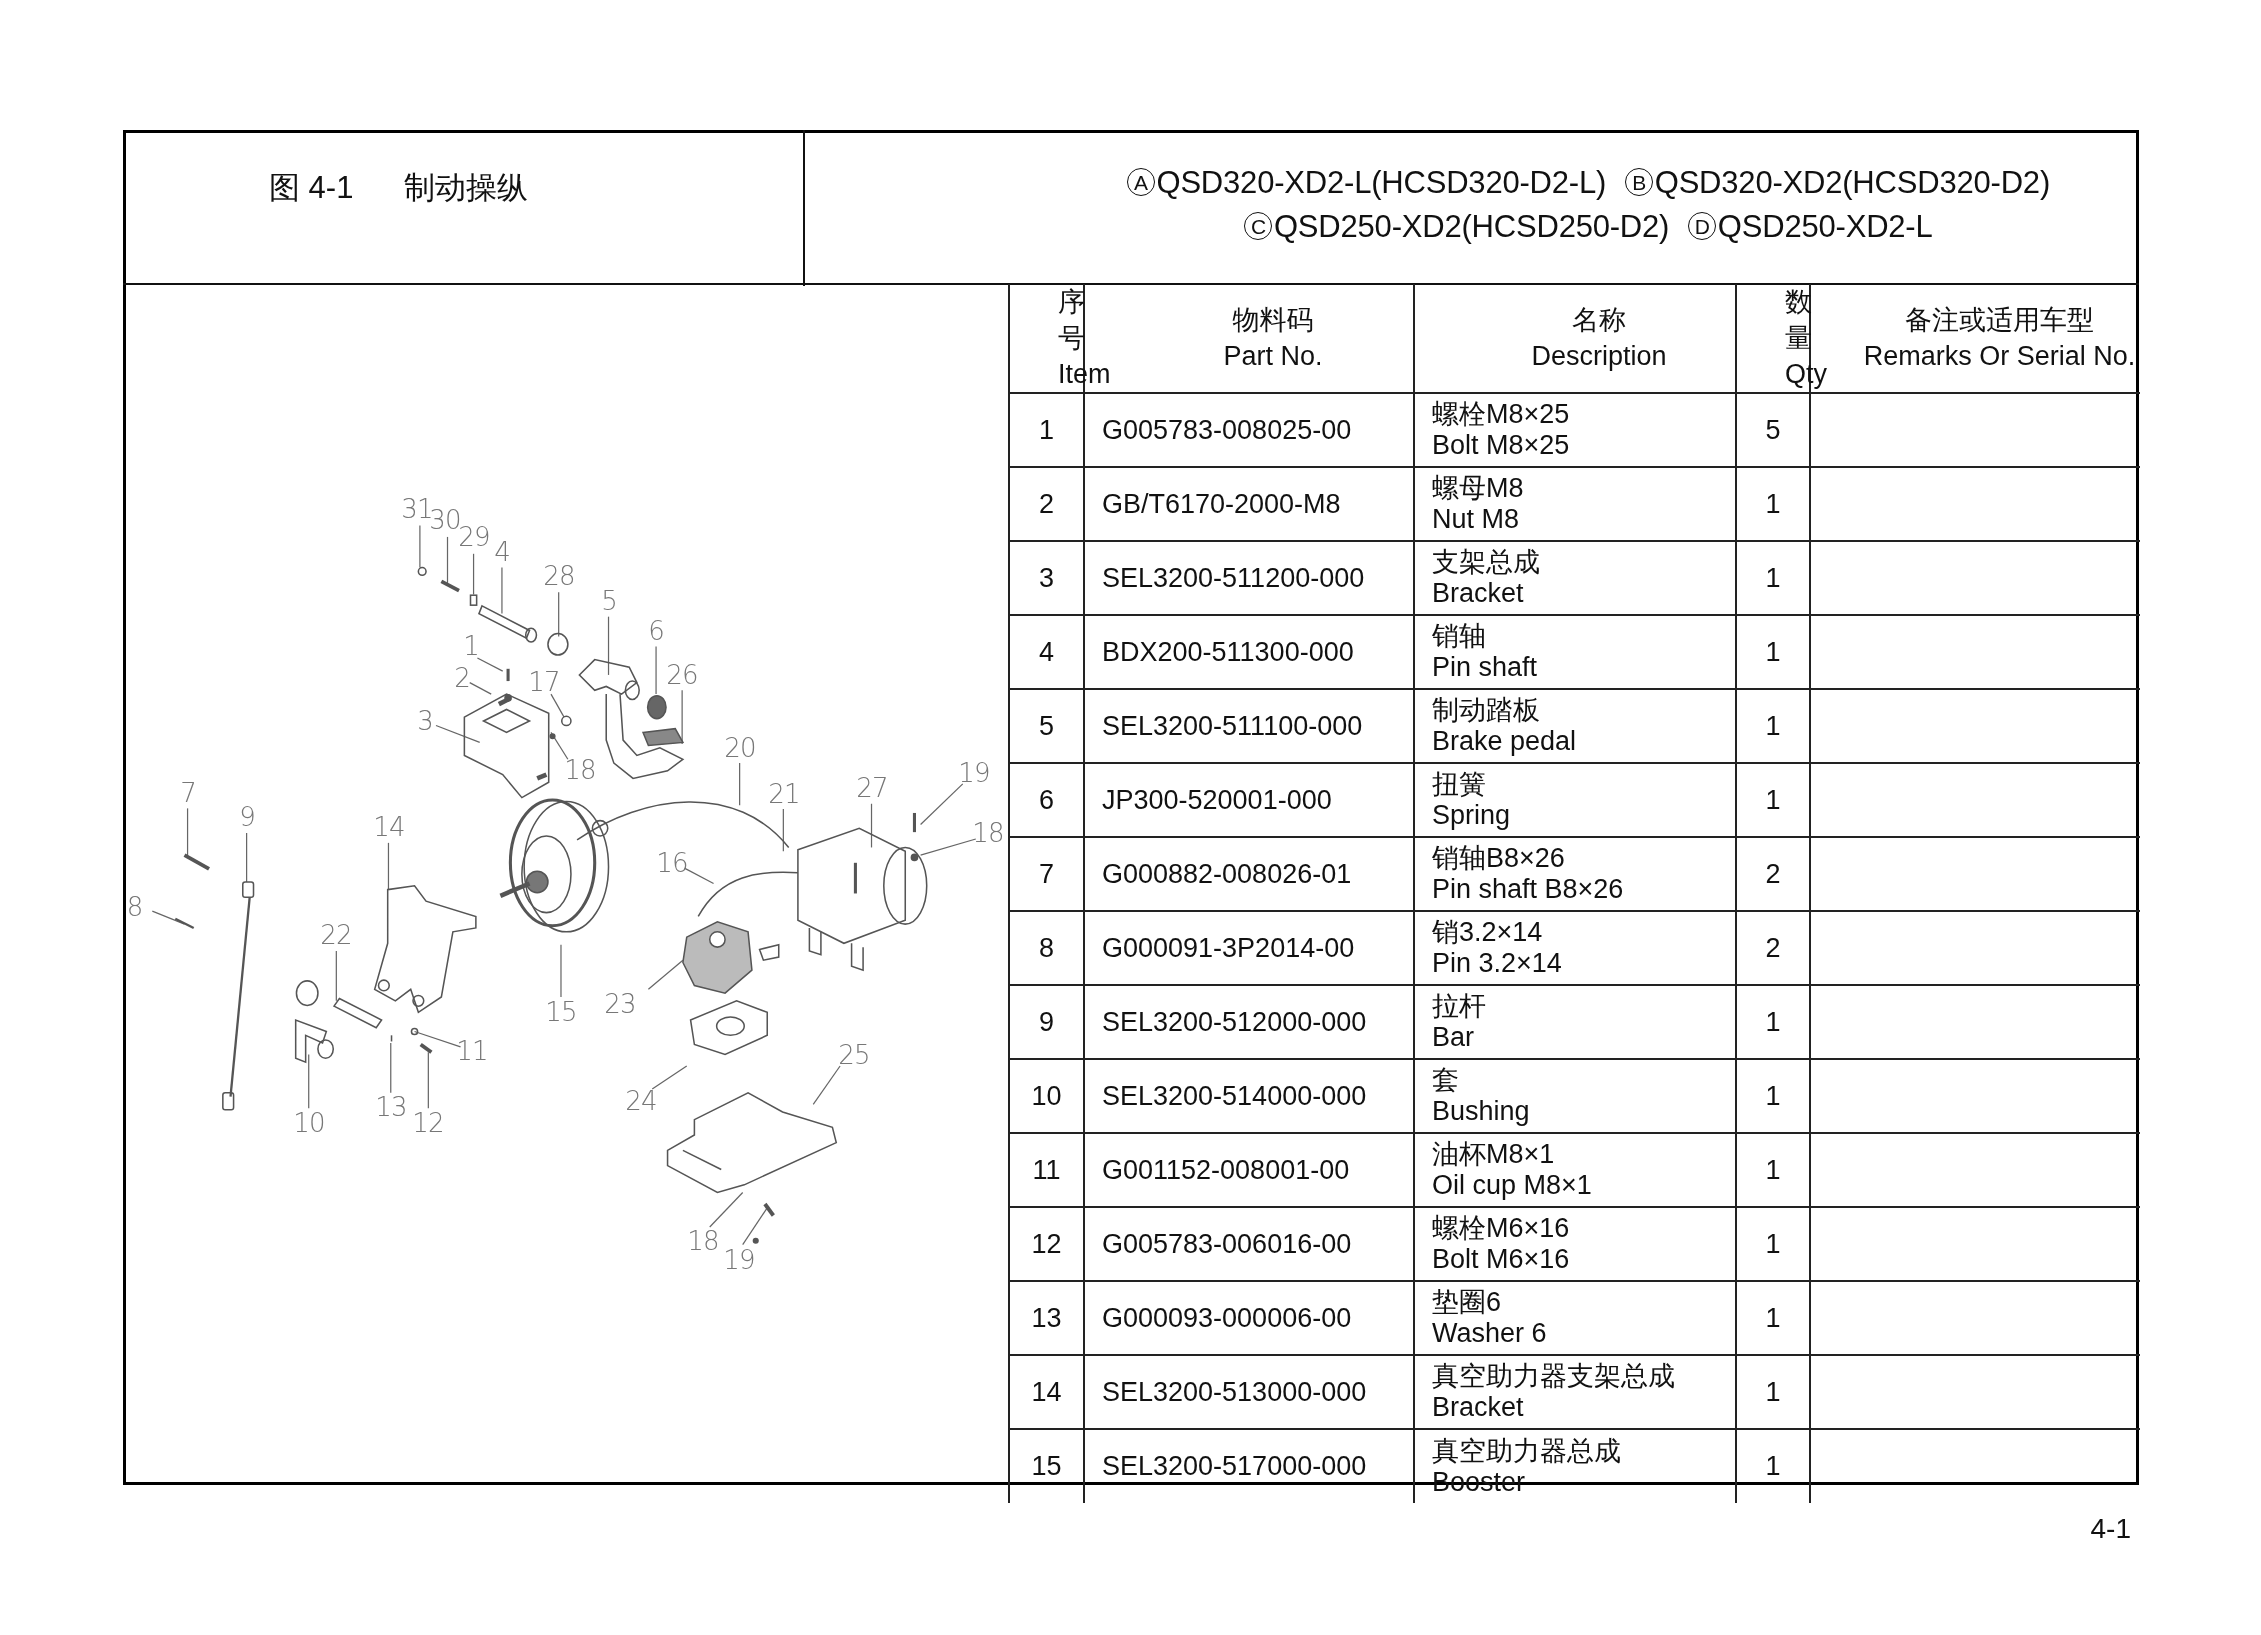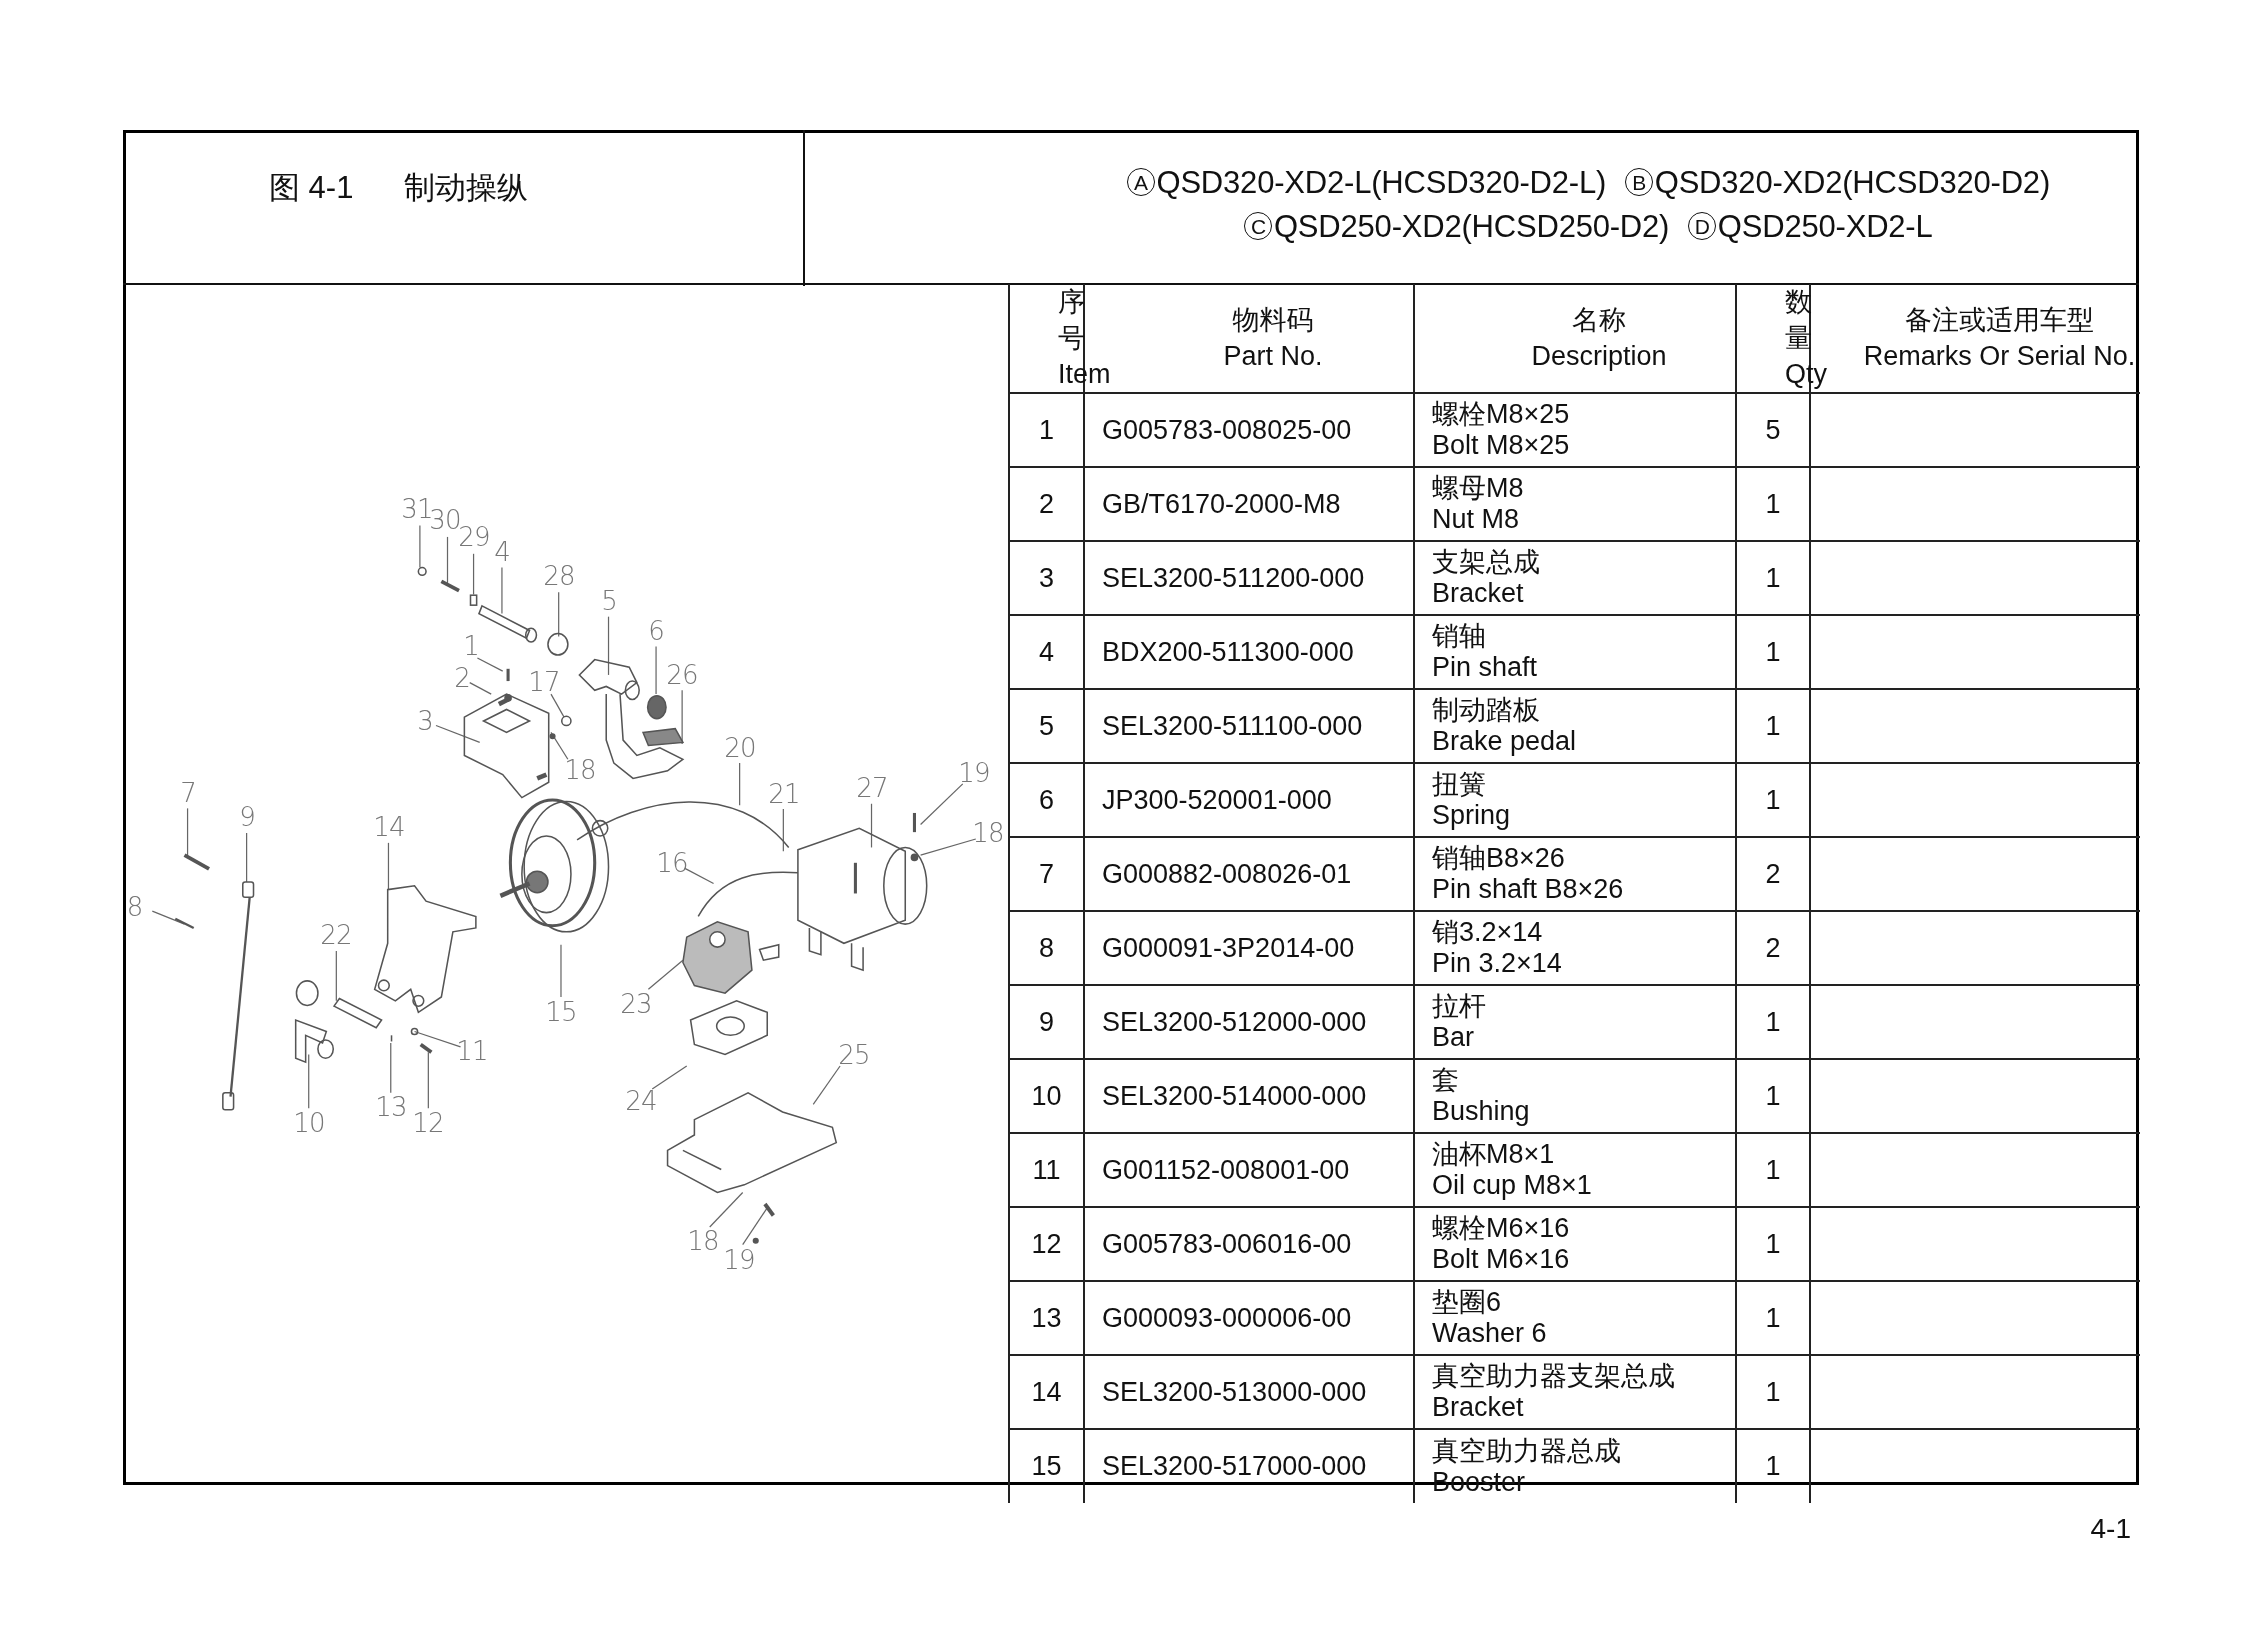--- a/index.html
+++ b/index.html
@@ -197,21 +197,21 @@
   <span class="callout" style="left:745px;top:503px;">27</span>
   <span class="callout" style="left:847px;top:488px;">19</span>
   <span class="callout" style="left:861px;top:548px;">18</span>
   <span class="callout" style="left:61px;top:508px;">7</span>
   <span class="callout" style="left:120px;top:532px;">9</span>
   <span class="callout" style="left:262px;top:542px;">14</span>
   <span class="callout" style="left:7.7px;top:622px;">8</span>
   <span class="callout" style="left:545px;top:578px;">16</span>
   <span class="callout" style="left:209px;top:650px;">22</span>
   <span class="callout" style="left:434px;top:727px;">15</span>
-  <span class="callout" style="left:509px;top:719px;">23</span>
+  <span class="callout" style="left:493px;top:719px;">23</span>
   <span class="callout" style="left:345px;top:766px;">11</span>
   <span class="callout" style="left:727px;top:770px;">25</span>
   <span class="callout" style="left:514px;top:816px;">24</span>
   <span class="callout" style="left:182px;top:838px;">10</span>
   <span class="callout" style="left:264px;top:822px;">13</span>
   <span class="callout" style="left:301px;top:838px;">12</span>
   <span class="callout" style="left:576px;top:956px;">18</span>
   <span class="callout" style="left:612px;top:975px;">19</span>
 </div>
 

